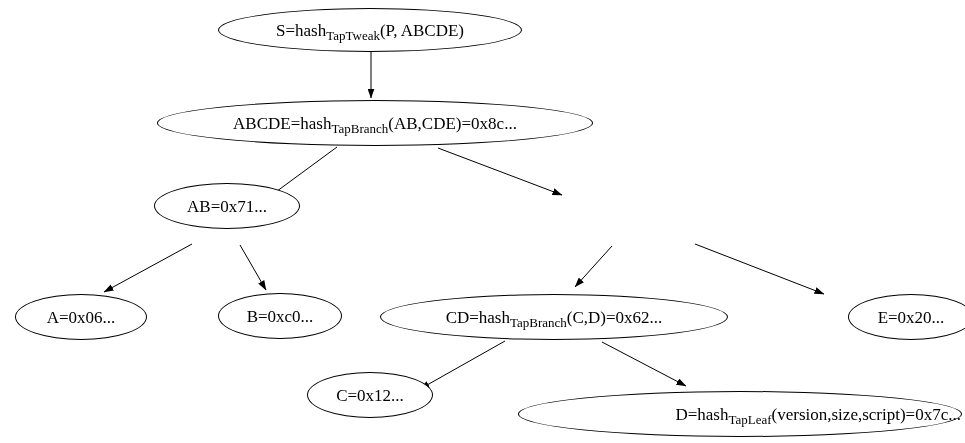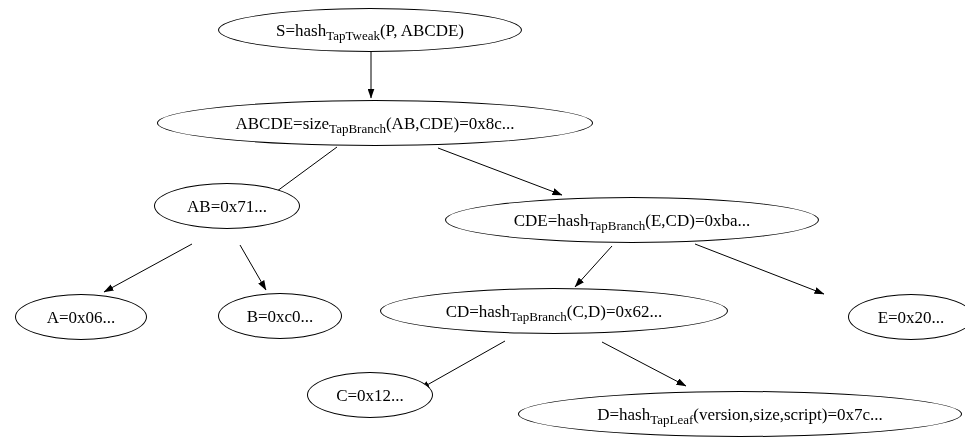--- a/index.html
+++ b/index.html
@@ -65,48 +65,45 @@
     <line x1="695" y1="244" x2="824" y2="294" stroke="#000" stroke-width="1" marker-end="url(#arrow)"></line>
     <line x1="505" y1="341" x2="420" y2="389" stroke="#000" stroke-width="1" marker-end="url(#arrow)"></line>
     <line x1="602" y1="342" x2="686" y2="386" stroke="#000" stroke-width="1" marker-end="url(#arrow)"></line>
   </svg>
 
   <div class="node" style="left:218px; top:8px; width:304px; height:44px;">
     <span class="lbl"><span>S=hash</span><sub>TapTweak</sub><span>(P, ABCDE)</span></span>
   </div>
 
   <div class="node" style="left:157px; top:100px; width:436px; height:46px;">
-    <span class="lbl"><span>ABCDE=size</span><sub>TapBranch</sub><span>(AB,CDE)=0x8c...</span></span>
+    <span class="lbl"><span>ABCDE=hash</span><sub>TapBranch</sub><span>(AB,CDE)=0x8c...</span></span>
   </div>
 
   <div class="node" style="left:154px; top:183px; width:146px; height:46px;">
     <span class="lbl"><span>AB=0x71...</span><sub></sub><span></span></span>
   </div>
 
-  <div class="node" style="left:445px; top:197px; width:374px; height:46px;">
-    <span class="lbl"><span>CDE=hash</span><sub>TapBranch</sub><span>(E,CD)=0xba...</span></span>
-  </div>
 
   <div class="node" style="left:15px; top:294px; width:132px; height:46px;">
     <span class="lbl"><span>A=0x06...</span><sub></sub><span></span></span>
   </div>
 
   <div class="node" style="left:218px; top:293px; width:124px; height:46px;">
     <span class="lbl"><span>B=0xc0...</span><sub></sub><span></span></span>
   </div>
 
-  <div class="node" style="left:380px; top:288px; width:348px; height:46px;justify-content:center;">
+  <div class="node" style="left:380px; top:294px; width:348px; height:46px;justify-content:center;">
     <span class="lbl"><span>CD=hash</span><sub>TapBranch</sub><span>(C,D)=0x62...</span></span>
   </div>
 
   <div class="node" style="left:848px; top:294px; width:126px; height:46px;">
     <span class="lbl"><span>E=0x20...</span><sub></sub><span></span></span>
   </div>
 
   <div class="node" style="left:307px; top:372px; width:126px; height:46px;">
     <span class="lbl"><span>C=0x12...</span><sub></sub><span></span></span>
   </div>
 
-  <div class="node" style="left:518px; top:391px; width:444px; height:46px;">
+  <div class="node" style="left:518px; top:391px; width:444px; height:46px;justify-content:flex-end;">
     <span class="lbl"><span>D=hash</span><sub>TapLeaf</sub><span>(version,size,script)=0x7c...</span></span>
   </div>
 
 </div>
 
 </body></html>

